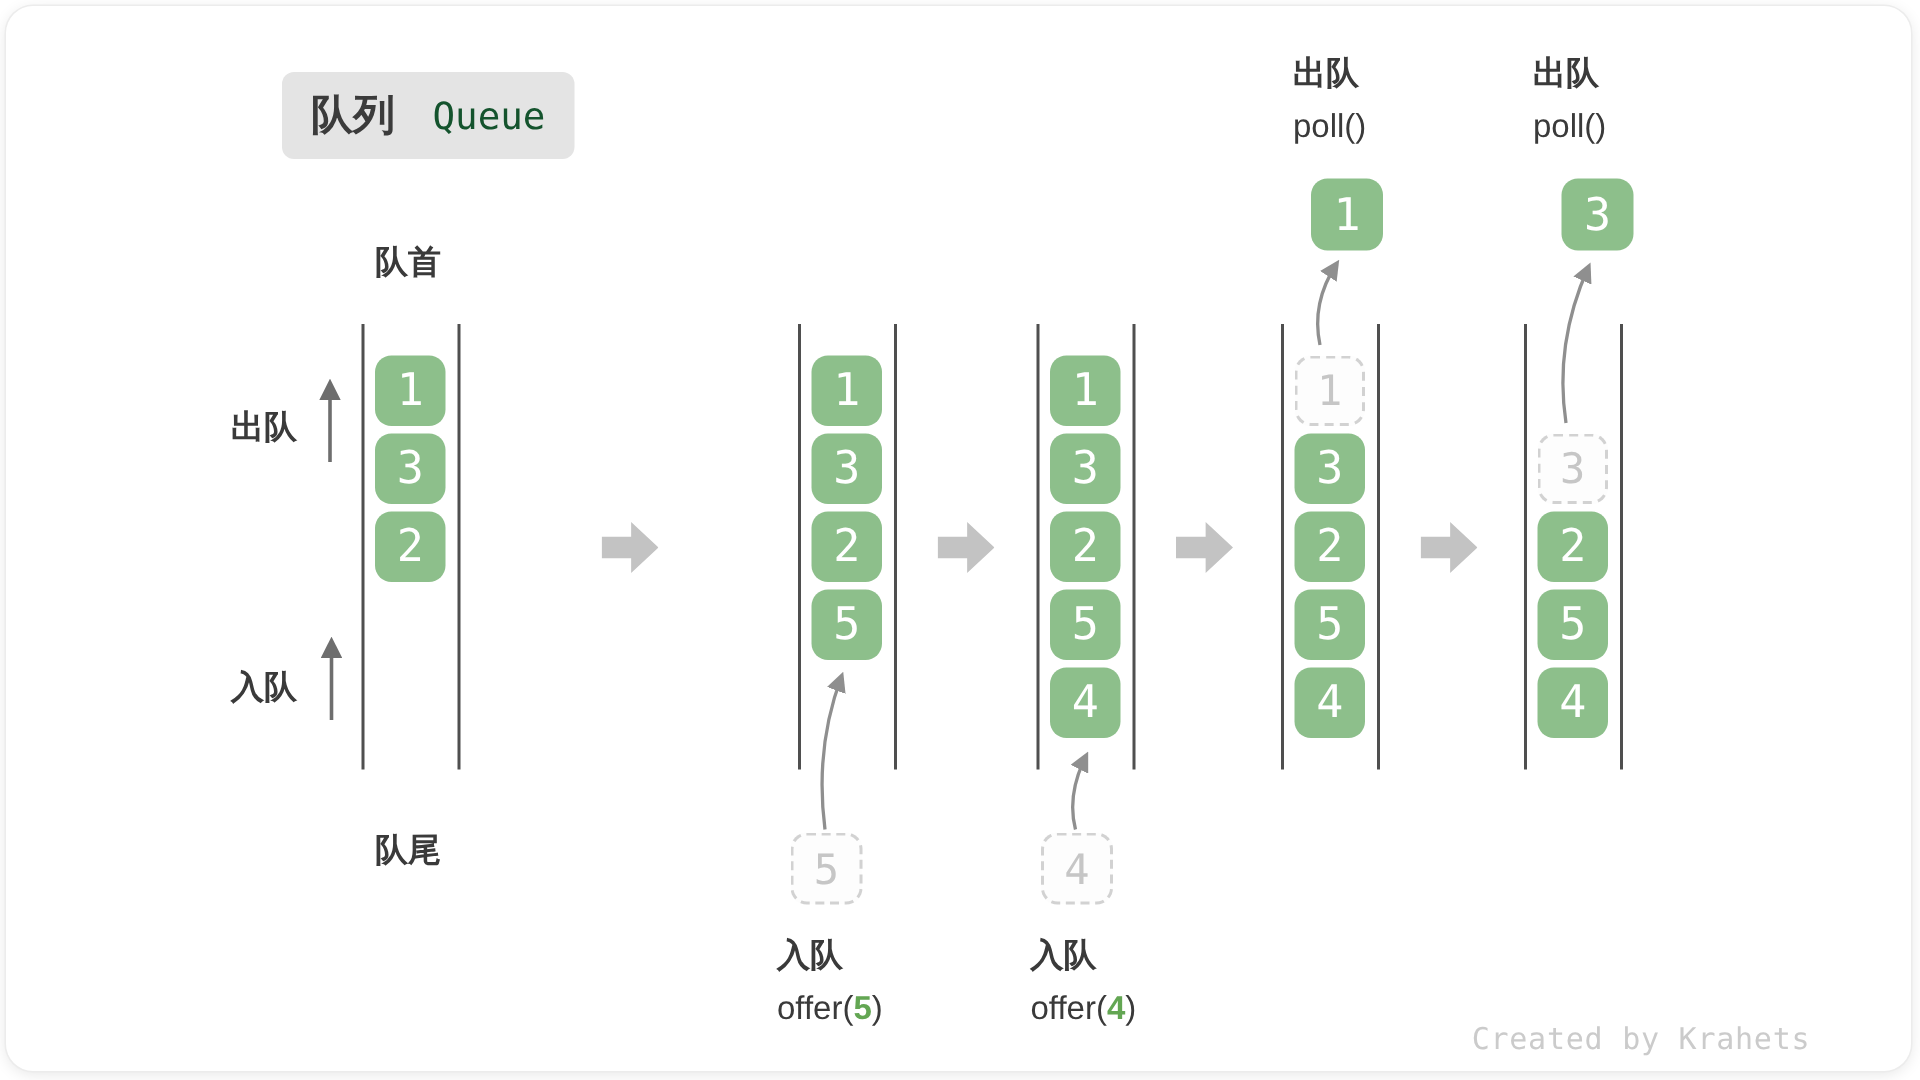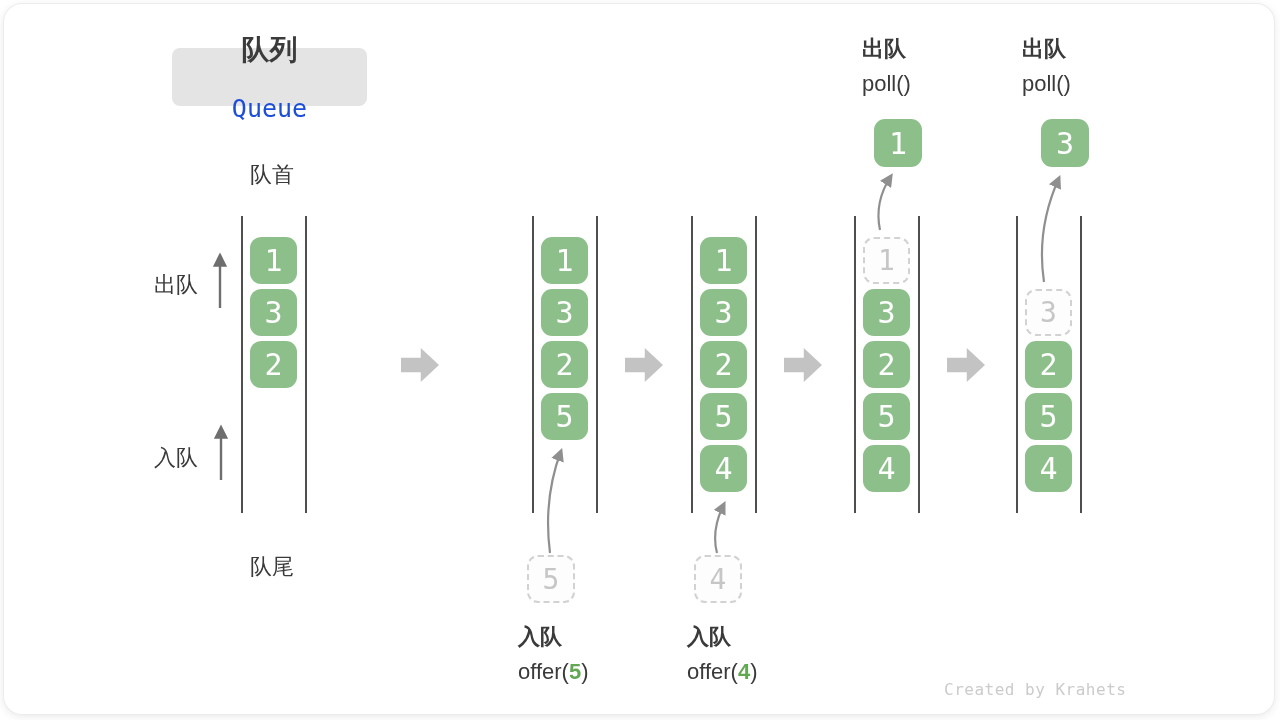--- a/index.html
+++ b/index.html
@@ -1,25 +1,25 @@
 <!DOCTYPE html>
 <html style="--green: #8dbf8b; --code-green: #63a653; --blk: #c3c3c3;"><head>
 <meta charset="utf-8">
 <style>
   html,body{margin:0;padding:0;background:#fff;width:1280px;height:720px;overflow:hidden;
     font-family:"Liberation Sans",sans-serif;}
   .canvas{position:absolute;left:4px;top:4px;width:1270px;height:710px;background:#fff;
     border-radius:18px;box-shadow:0 0 0 1px #ececec,0 2px 10px rgba(0,0,0,.10);}
   
-  .title-box{position:absolute;left:168px;top:44px;width:195px;height:58px;background:#e4e4e4;
-    border-radius:8px;display:flex;align-items:center;justify-content:center;gap:25px;flex-direction:column;}
+  .title-box{position:absolute;left:184px;top:44px;width:195px;height:58px;background:#e4e4e4;
+    border-radius:8px;display:flex;align-items:center;justify-content:center;gap:25px;}
   .title-zh{font-size:28px;font-weight:700;color:#3b3b3b;}
-  .title-en{font-family:"DejaVu Sans Mono",monospace;font-size:25px;color:#1d4ed8;}
+  .title-en{font-family:"DejaVu Sans Mono",monospace;font-size:25px;color:#14532d;}
   
-  .zh-label{position:absolute;font-size:22px;font-weight:400;color:#3a3a3a;white-space:nowrap;}
+  .zh-label{position:absolute;font-size:22px;font-weight:700;color:#3a3a3a;white-space:nowrap;}
   .centered{width:66px;text-align:center;}
   
   .queue{position:absolute;top:212px;height:297px;width:62px;
     border-left:2px solid #4f4f4f;border-right:2px solid #4f4f4f;box-sizing:content-box;}
   .cell{position:absolute;left:7px;width:47px;height:47px;border-radius:11px;background:var(--green,#8dbf8b);
     color:#fff;font-family:"DejaVu Sans Mono",monospace;font-size:30px;
     display:flex;align-items:center;justify-content:center;}
   .p1{top:21px}.p2{top:73px}.p3{top:125px}.p4{top:177px}.p5{top:229px}
   .ghost{background:#fdfdfd;border:2.5px dashed #d2d2d2;box-sizing:border-box;color:#c6c6c6;font-size:28px;}
   .float-cell{position:absolute;width:48px;height:48px;border-radius:11px;background:var(--green,#8dbf8b);
@@ -33,22 +33,22 @@
   .op{position:absolute;display:flex;flex-direction:column;gap:5px;}
   .op .zh{font-size:22px;font-weight:700;color:#3a3a3a;line-height:30px;}
   .op .code{font-family:Liberation Sans, sans-serif;font-size:22px;color:#3a3a3a;line-height:30px;white-space:pre;}
   .op .code .arg{color:var(--code-green,#63a653);font-weight:700;}
   
   .blk{position:absolute;top:344px;width:38px;height:34px;background:var(--blk,#c3c3c3);
     -webkit-clip-path:polygon(0 29%,52% 29%,52% 0,100% 50%,52% 100%,52% 71%,0 71%);
     clip-path:polygon(0 29%,52% 29%,52% 0,100% 50%,52% 100%,52% 71%,0 71%);}
   .a1{left:397px}.a2{left:621px}.a3{left:780px}.a4{left:943px}
   svg.overlay{position:absolute;left:0;top:0;width:1280px;height:720px;pointer-events:none;}
-  .watermark{position:absolute;top:676px;left:940px;width:300px;text-align:left;
-    font-family:"DejaVu Sans Mono",monospace;font-size:16px;color:#cbcbcb;letter-spacing:.5px;}
+  .watermark{position:absolute;top:676px;left:940px;width:300px;text-align:center;
+    font-family:"DejaVu Sans Mono",monospace;font-size:20px;color:#cbcbcb;letter-spacing:.5px;}
 </style>
 </head>
 <body>
 
 <div class="canvas">
 
   <div class="title-box">
     <span class="title-zh">队列</span>
     <span class="title-en">Queue</span>
   </div>

